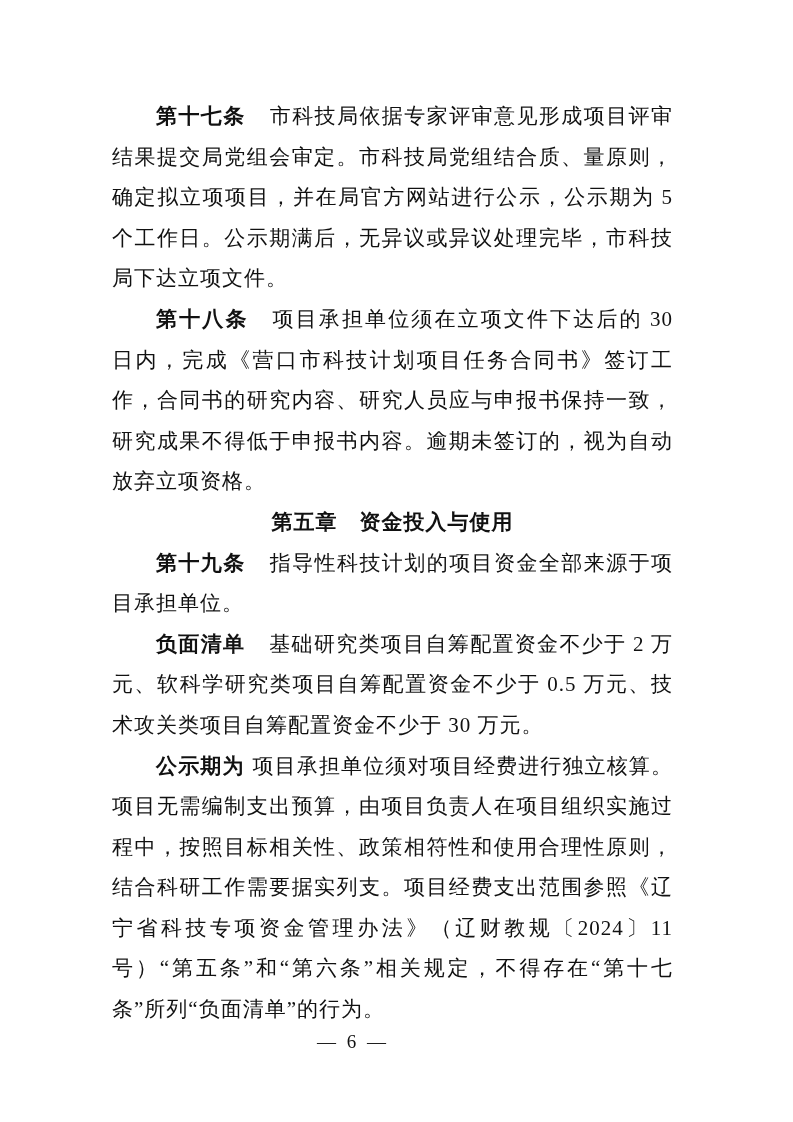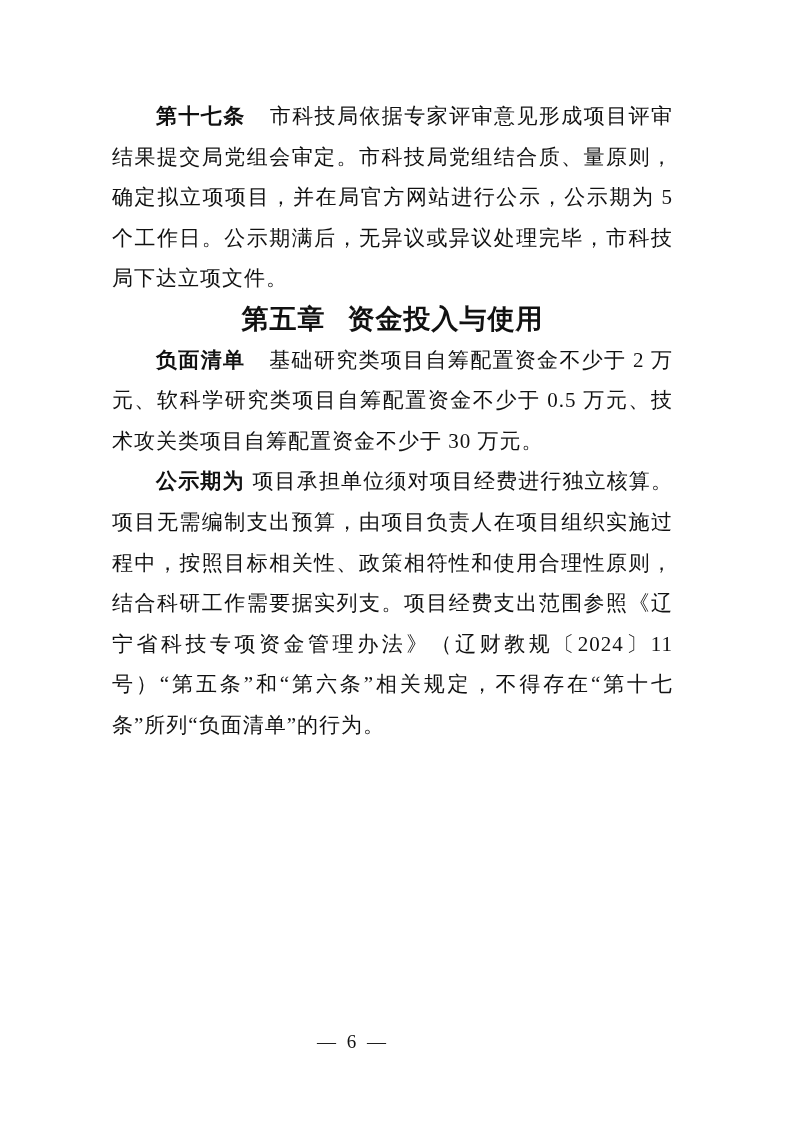--- a/index.html
+++ b/index.html
@@ -34,21 +34,21 @@
   .article-label {
     font-family: "Liberation Sans", "DejaVu Sans", sans-serif;
     font-weight: 700;
     margin-right: 24px;
   }
   .article-label.tight {
     margin-right: 8px;
   }
   h2.chapter {
     margin: 0;
-    font-size: 27px;
+    font-size: 21px;
     line-height: 40.6px;
     letter-spacing: 1px;
     text-align: center;
     font-weight: 700;
     font-family: "Liberation Sans", "DejaVu Sans", sans-serif;
     color: #111111;
   }
   .chapter-gap {
     display: inline-block;
     width: 22px;
@@ -66,23 +66,25 @@
   }
 </style>
 </head>
 <body>
 
 <div class="page">
   <div class="content">
 
     <p class="article"><span class="article-label">第十七条</span><span>市科技局依据专家评审意见形成项目评审结果提交局党组会审定。市科技局党组结合质、量原则，确定拟立项项目，并在局官方网站进行公示，公示期为 5 个工作日。公示期满后，无异议或异议处理完毕，市科技局下达立项文件。</span></p>
 
+    <p class="article"><span class="article-label">第十八条</span><span>项目承担单位须在立项文件下达后的 30 日内，完成《营口市科技计划项目任务合同书》签订工作，合同书的研究内容、研究人员应与申报书保持一致，研究成果不得低于申报书内容。逾期未签订的，视为自动放弃立项资格。</span></p>
 
     <h2 class="chapter"><span>第五章</span><span class="chapter-gap"></span><span>资金投入与使用</span></h2>
 
+    <p class="article"><span class="article-label">第十九条</span><span>指导性科技计划的项目资金全部来源于项目承担单位。</span></p>
 
     <p class="article"><span class="article-label">负面清单</span><span>基础研究类项目自筹配置资金不少于 2 万元、软科学研究类项目自筹配置资金不少于 0.5 万元、技术攻关类项目自筹配置资金不少于 30 万元。</span></p>
 
     <p class="article"><span class="article-label tight">公示期为</span><span>项目承担单位须对项目经费进行独立核算。项目无需编制支出预算，由项目负责人在项目组织实施过程中，按照目标相关性、政策相符性和使用合理性原则，结合科研工作需要据实列支。项目经费支出范围参照《辽宁省科技专项资金管理办法》（辽财教规〔2024〕11 号）“第五条”和“第六条”相关规定，不得存在“第十七条”所列“负面清单”的行为。</span></p>
 
   </div>
 
   <div class="page-footer">— 6 —</div>
 </div>
 

